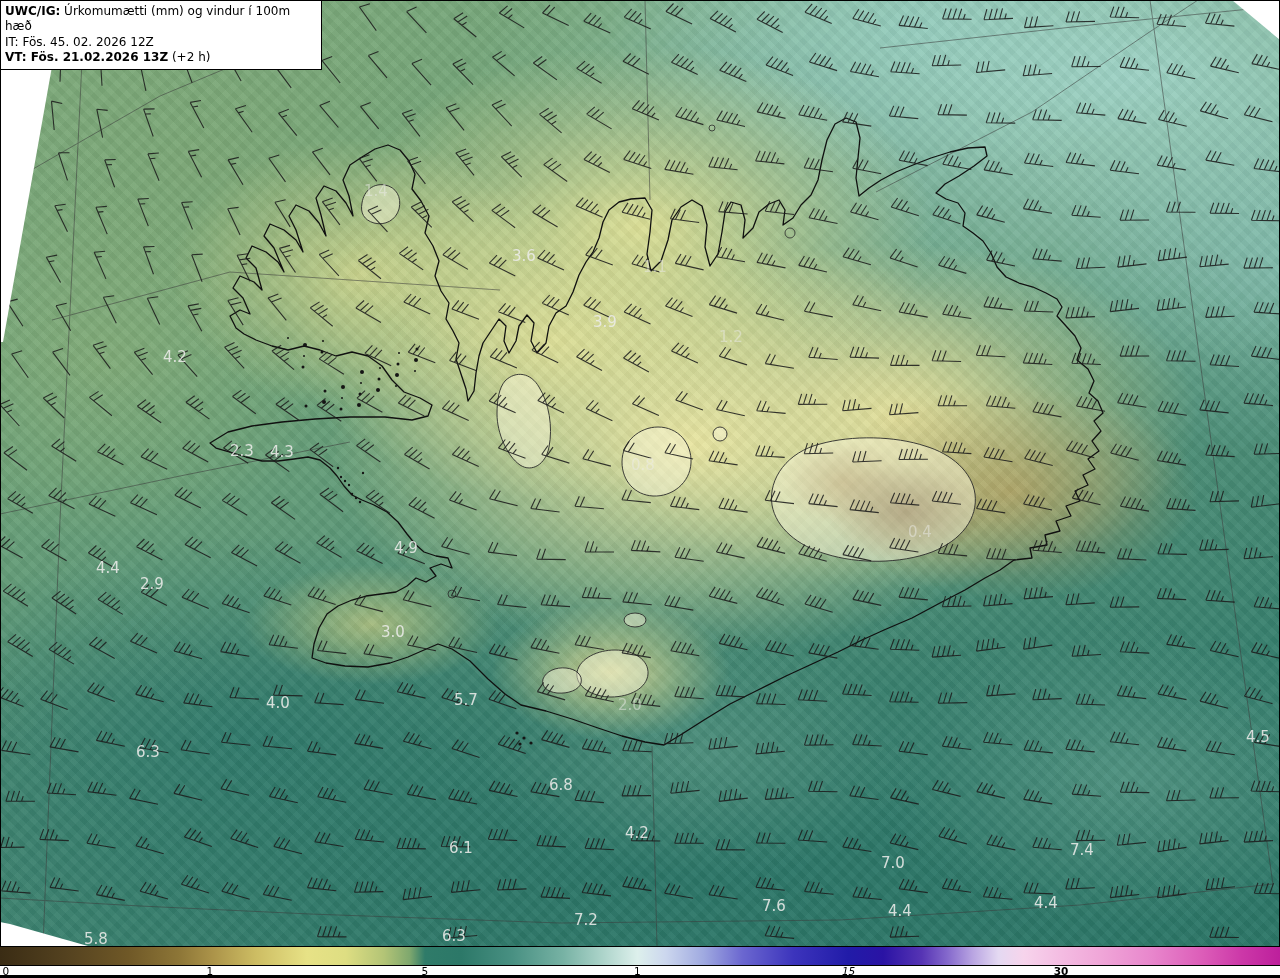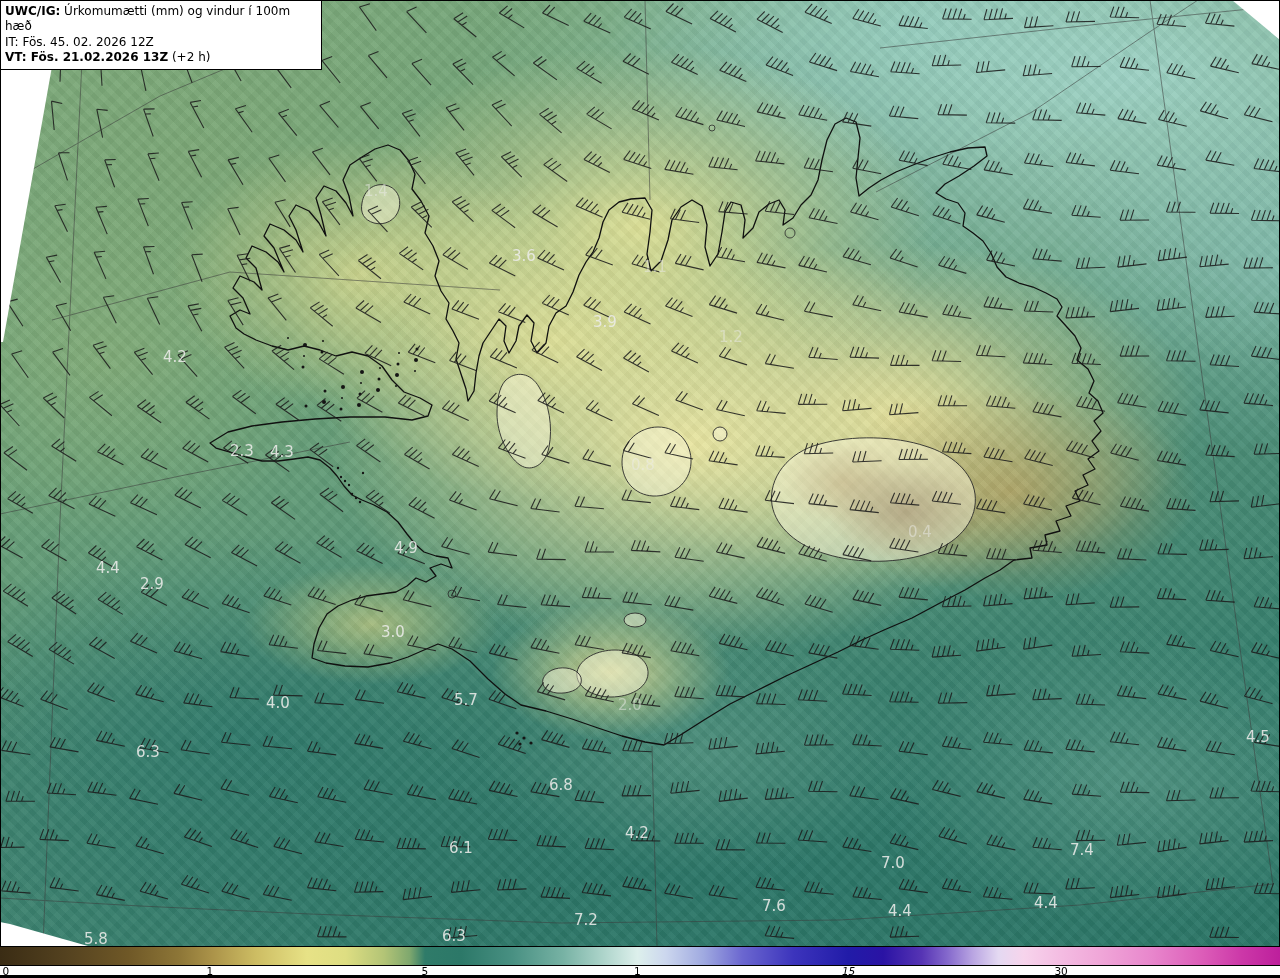--- a/index.html
+++ b/index.html
@@ -225,18 +225,18 @@
 </div>
 
 <div id="footer">
   <div id="cbar" style="background: linear-gradient(to right, rgb(58, 44, 20) 0%, rgb(83, 65, 31) 5%, rgb(111, 88, 39) 10%, rgb(141, 118, 55) 14%, rgb(171, 147, 73) 16.6%, rgb(205, 189, 99) 20%, rgb(231, 226, 134) 24%, rgb(222, 222, 130) 27%, rgb(179, 196, 118) 30%, rgb(127, 168, 110) 32%, rgb(47, 123, 105) 33.2%, rgb(44, 120, 104) 36%, rgb(72, 144, 130) 40%, rgb(119, 178, 164) 44%, rgb(171, 211, 201) 47%, rgb(221, 240, 236) 49.8%, rgb(204, 215, 238) 52%, rgb(159, 169, 224) 55%, rgb(107, 103, 208) 58%, rgb(60, 52, 188) 62%, rgb(33, 27, 168) 66.3%, rgb(42, 19, 164) 69%, rgb(86, 52, 180) 72%, rgb(132, 104, 204) 74%, rgb(185, 165, 226) 76%, rgb(228, 217, 242) 78%, rgb(247, 212, 236) 80%, rgb(244, 188, 226) 82.9%, rgb(240, 166, 216) 86%, rgb(232, 134, 204) 90%, rgb(220, 92, 184) 94%, rgb(204, 56, 168) 97%, rgb(189, 31, 156) 100%);"></div>
   <div id="cticks">
       <span class="ctick first" style="left: 0.2%;">0</span>
       <span class="ctick" style="left: 16.4%;">1</span>
       <span class="ctick" style="left: 33.2%;">5</span>
       <span class="ctick" style="left: 49.8%;">1</span>
       <span class="ctick" style="left: 66.3%; font-style: italic;">15</span>
-      <span class="ctick" style="left: 82.9%;">30</span>
+      <span class="ctick" style="left: 82.9%; font-weight: bold;">30</span>
       <span class="ctick last" style="left: 99.8%;">50</span>
     </div>
 </div>
 
 <div id="frame"></div>
 
 </body></html>

